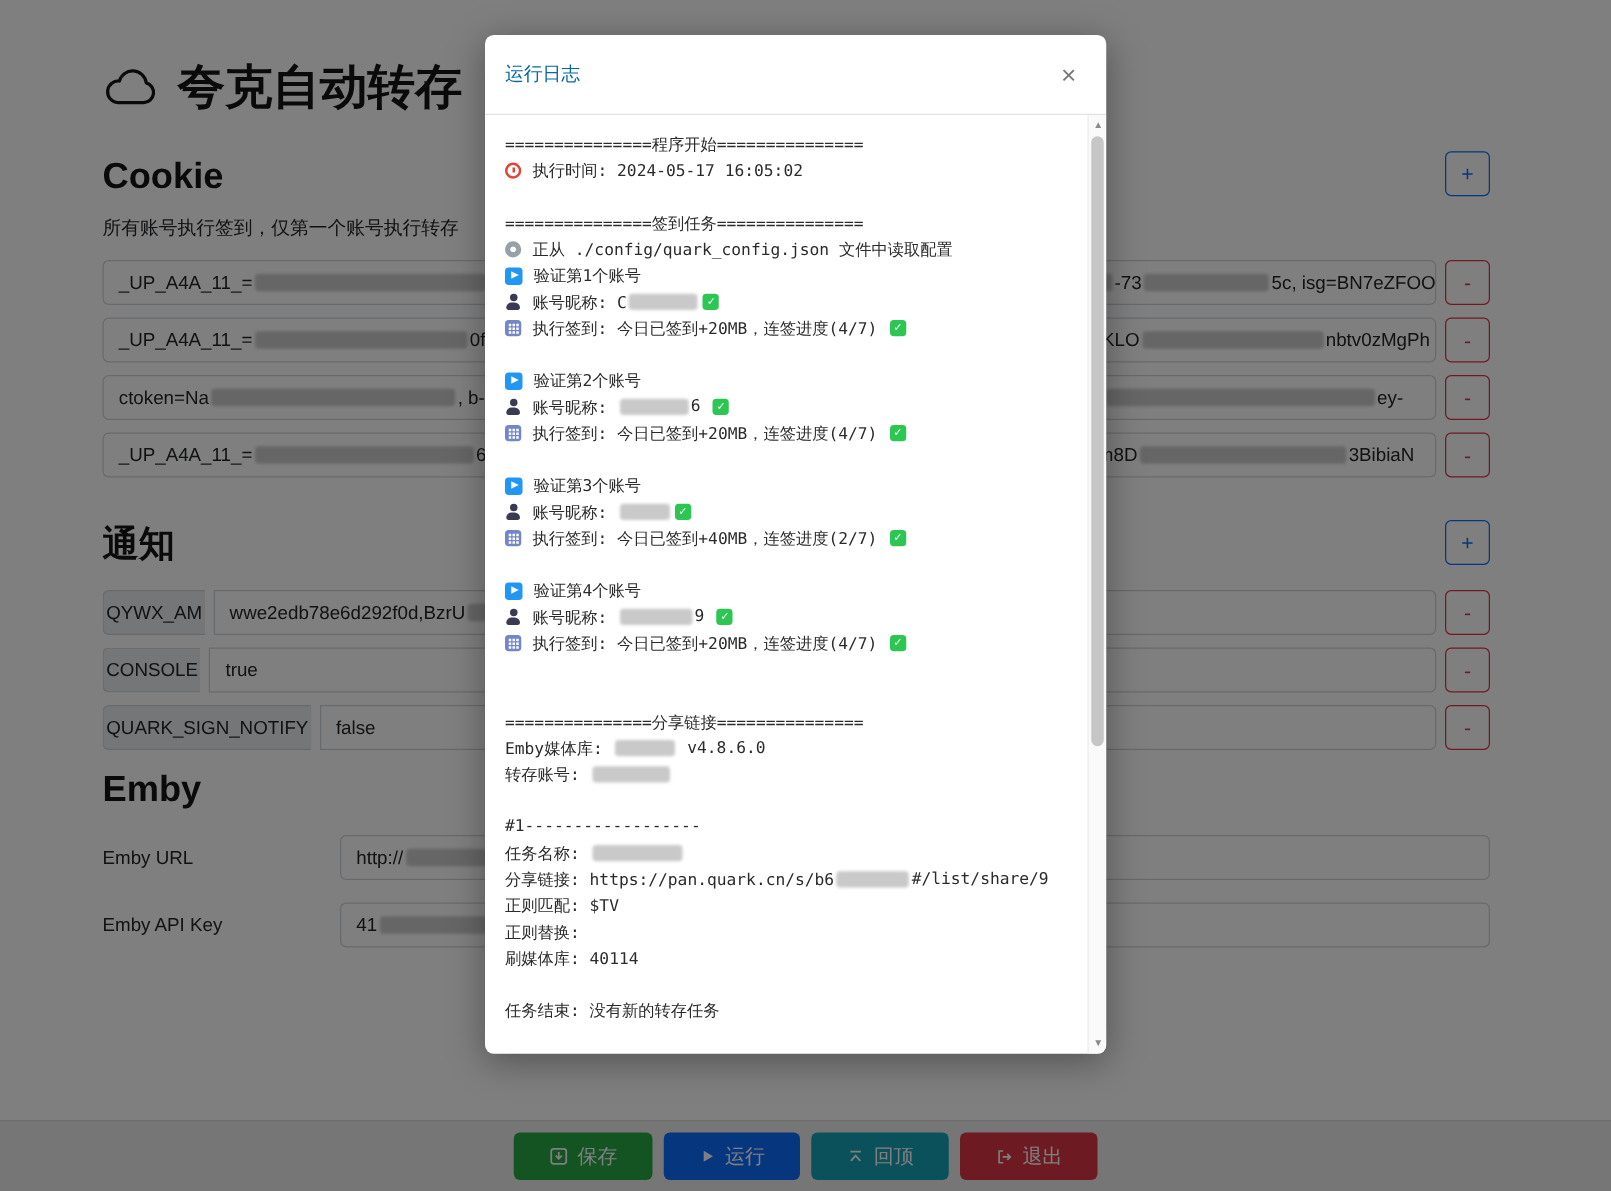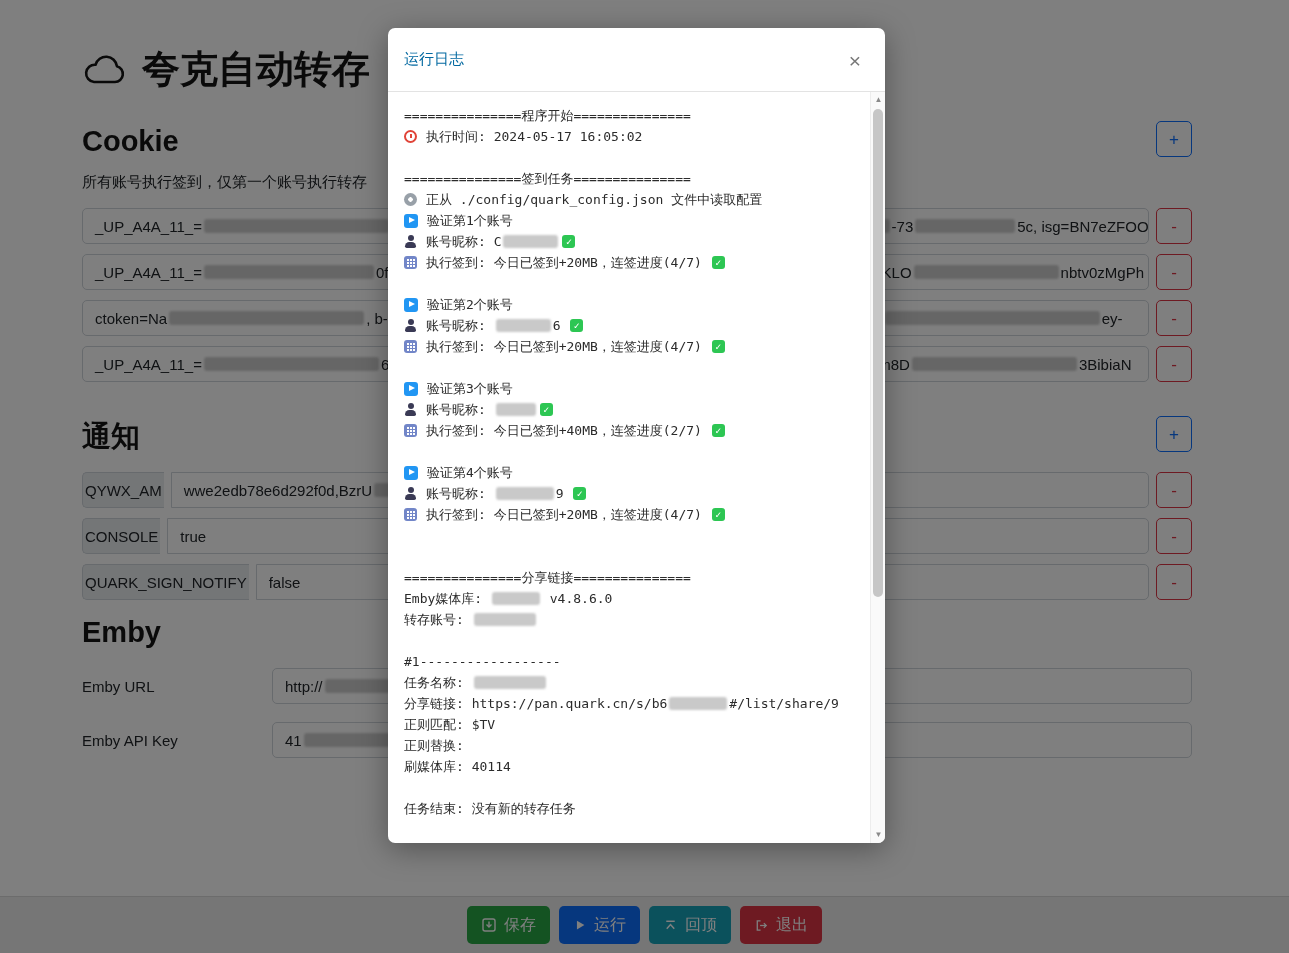--- a/index.html
+++ b/index.html
@@ -43,21 +43,21 @@
   .seg-text { white-space:pre; }
   .redact { display:inline-block; height:14px; background:#cdcdcd; border-radius:3px;
     filter:blur(1.3px); vertical-align:middle; margin:0 2px; flex:0 0 auto; }
   .emby-sec h2, .cron-sec h2 { margin-top:12px; margin-bottom:16px; }
   
   .footer {
     position:absolute; left:0; bottom:0; width:1289px; height:57px; background:#ececec;
     border-top:1px solid #d9d9d9; display:flex; align-items:center; justify-content:center;
     gap:9px; z-index:5;
   }
-  .fbtn { height:38px; padding:0 14px; border:none; border-radius:5px; color:#fff;
+  .fbtn { height:38px; padding:0 28px; border:none; border-radius:5px; color:#fff;
     font-size:16px; display:flex; align-items:center; gap:7px; cursor:pointer;
     font-family:inherit; }
   .fbtn svg { display:block; }
   
   .overlay { position:absolute; inset:0; background:rgba(0,0,0,0.5); z-index:50; }
   
   .modal { position:absolute; left:388px; top:28px; width:497px; height:815px;
     background:#fff; border-radius:7px; box-shadow:0 6px 30px rgba(0,0,0,.35); z-index:60;
     display:flex; flex-direction:column; overflow:hidden; }
   .modal-header { height:64px; flex:0 0 64px; border-bottom:1px solid #e3e3e3;

